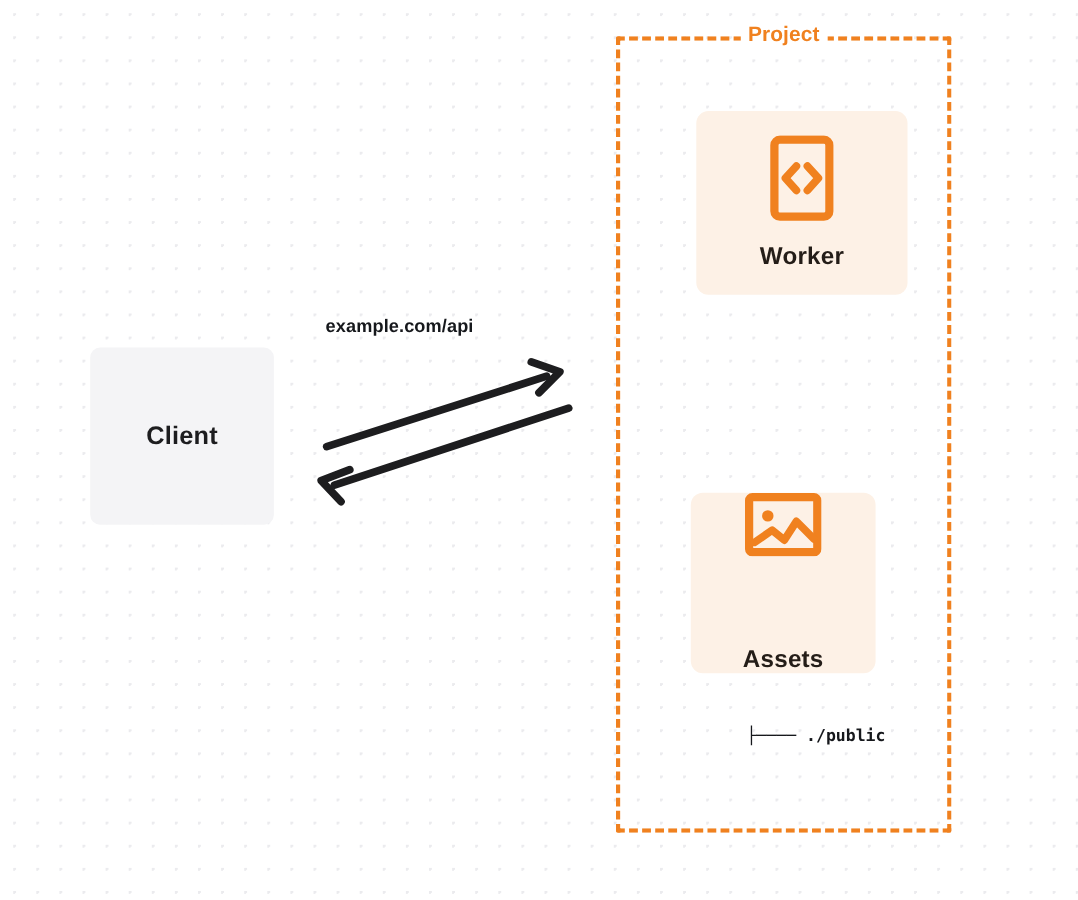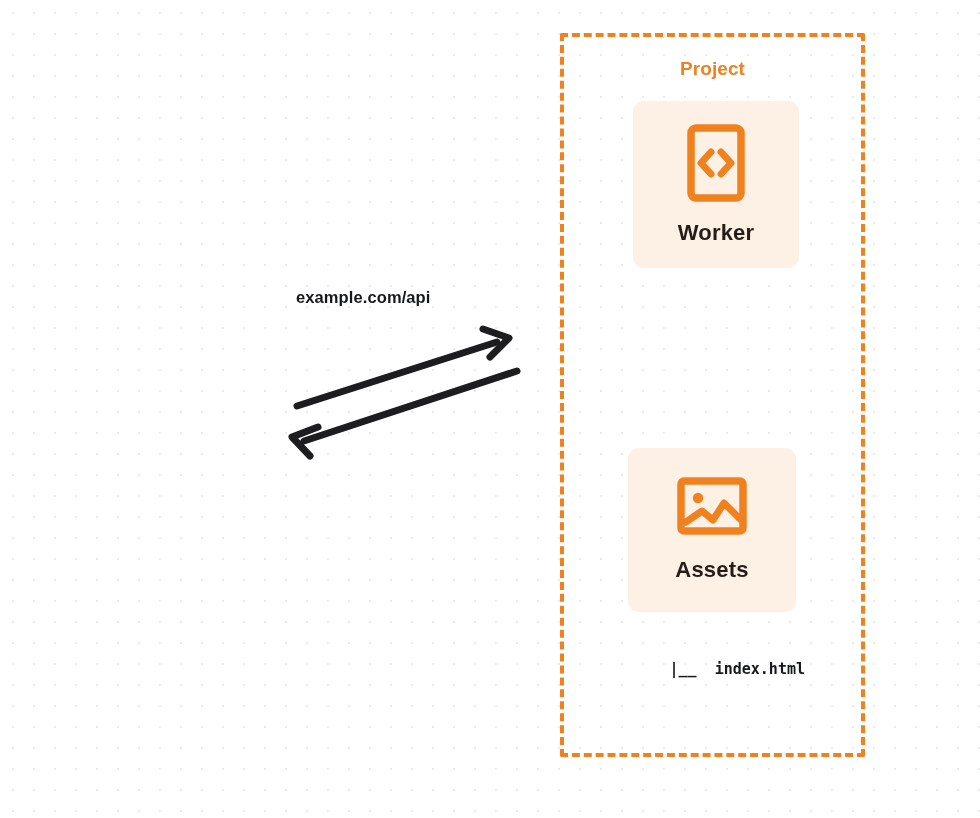--- a/index.html
+++ b/index.html
@@ -80,44 +80,44 @@
     left: 50%;
     top: -4px;
     transform: translate(-50%, -52%);
     background: #ffffff;
     padding: 0 7px;
     font-size: 19px;
     font-weight: bold;
     color: #f0811f;
     white-space: nowrap;
     letter-spacing: .1px;
-    margin-top: 36px;
   }
 
   
   .card {
     position: absolute;
     background: #fdf1e6;
     border-radius: 11px;
     display: flex;
     flex-direction: column;
     align-items: center;
     justify-content: center;
   }
   .worker-card {
     left: 633px;
     top: 101px;
-    width: 166px;
+    width: 192px;
     height: 167px;
   }
   .assets-card {
     left: 628px;
     top: 448px;
     width: 168px;
     height: 164px;
+    justify-content: space-between;
   }
   .card-icon {
     display: block;
     margin-bottom: 14px;
   }
   .assets-card .card-icon {
     margin-bottom: 18px;
   }
   .card-label {
     font-size: 22px;
@@ -142,20 +142,23 @@
   }
   .file-tree-row {
     display: block;
   }
 </style>
 </head>
 <body>
 
 <div id="canvas">
 
+  <div class="client-node">
+    <span class="client-label">Client</span>
+  </div>
 
   <svg class="arrow-layer" viewBox="0 0 980 818" xmlns="http://www.w3.org/2000/svg">
 
     <g>
       <line x1="297" y1="406" x2="497" y2="342" stroke="#1d1d1f" stroke-width="7" stroke-linecap="round"></line>
       <polyline points="483,329 509,338 490,357" fill="none" stroke="#1d1d1f" stroke-width="7" stroke-linecap="round" stroke-linejoin="round"></polyline>
     </g>
 
     <g>
       <line x1="517" y1="371" x2="304" y2="441" stroke="#1d1d1f" stroke-width="7" stroke-linecap="round"></line>
@@ -185,17 +188,17 @@
       <svg width="70" height="58" viewBox="0 0 70 58" xmlns="http://www.w3.org/2000/svg">
         <rect x="4" y="4" width="62" height="50" rx="3" ry="3" fill="none" stroke="#f0811f" stroke-width="7.5"></rect>
         <circle cx="21" cy="21" r="5.2" fill="#f0811f"></circle>
         <polyline points="9,45 25,34 36,43 47,26 63,42" fill="none" stroke="#f0811f" stroke-width="7" stroke-linecap="round" stroke-linejoin="round"></polyline>
       </svg>
     </span>
     <span class="card-label">Assets</span>
   </div>
 
   <div class="file-tree">
-    <span class="file-tree-row">     |__  index.html</span>
+    <span class="file-tree-row">├──── ./public</span>
     
   </div>
 
 </div>
 
 </body></html>

